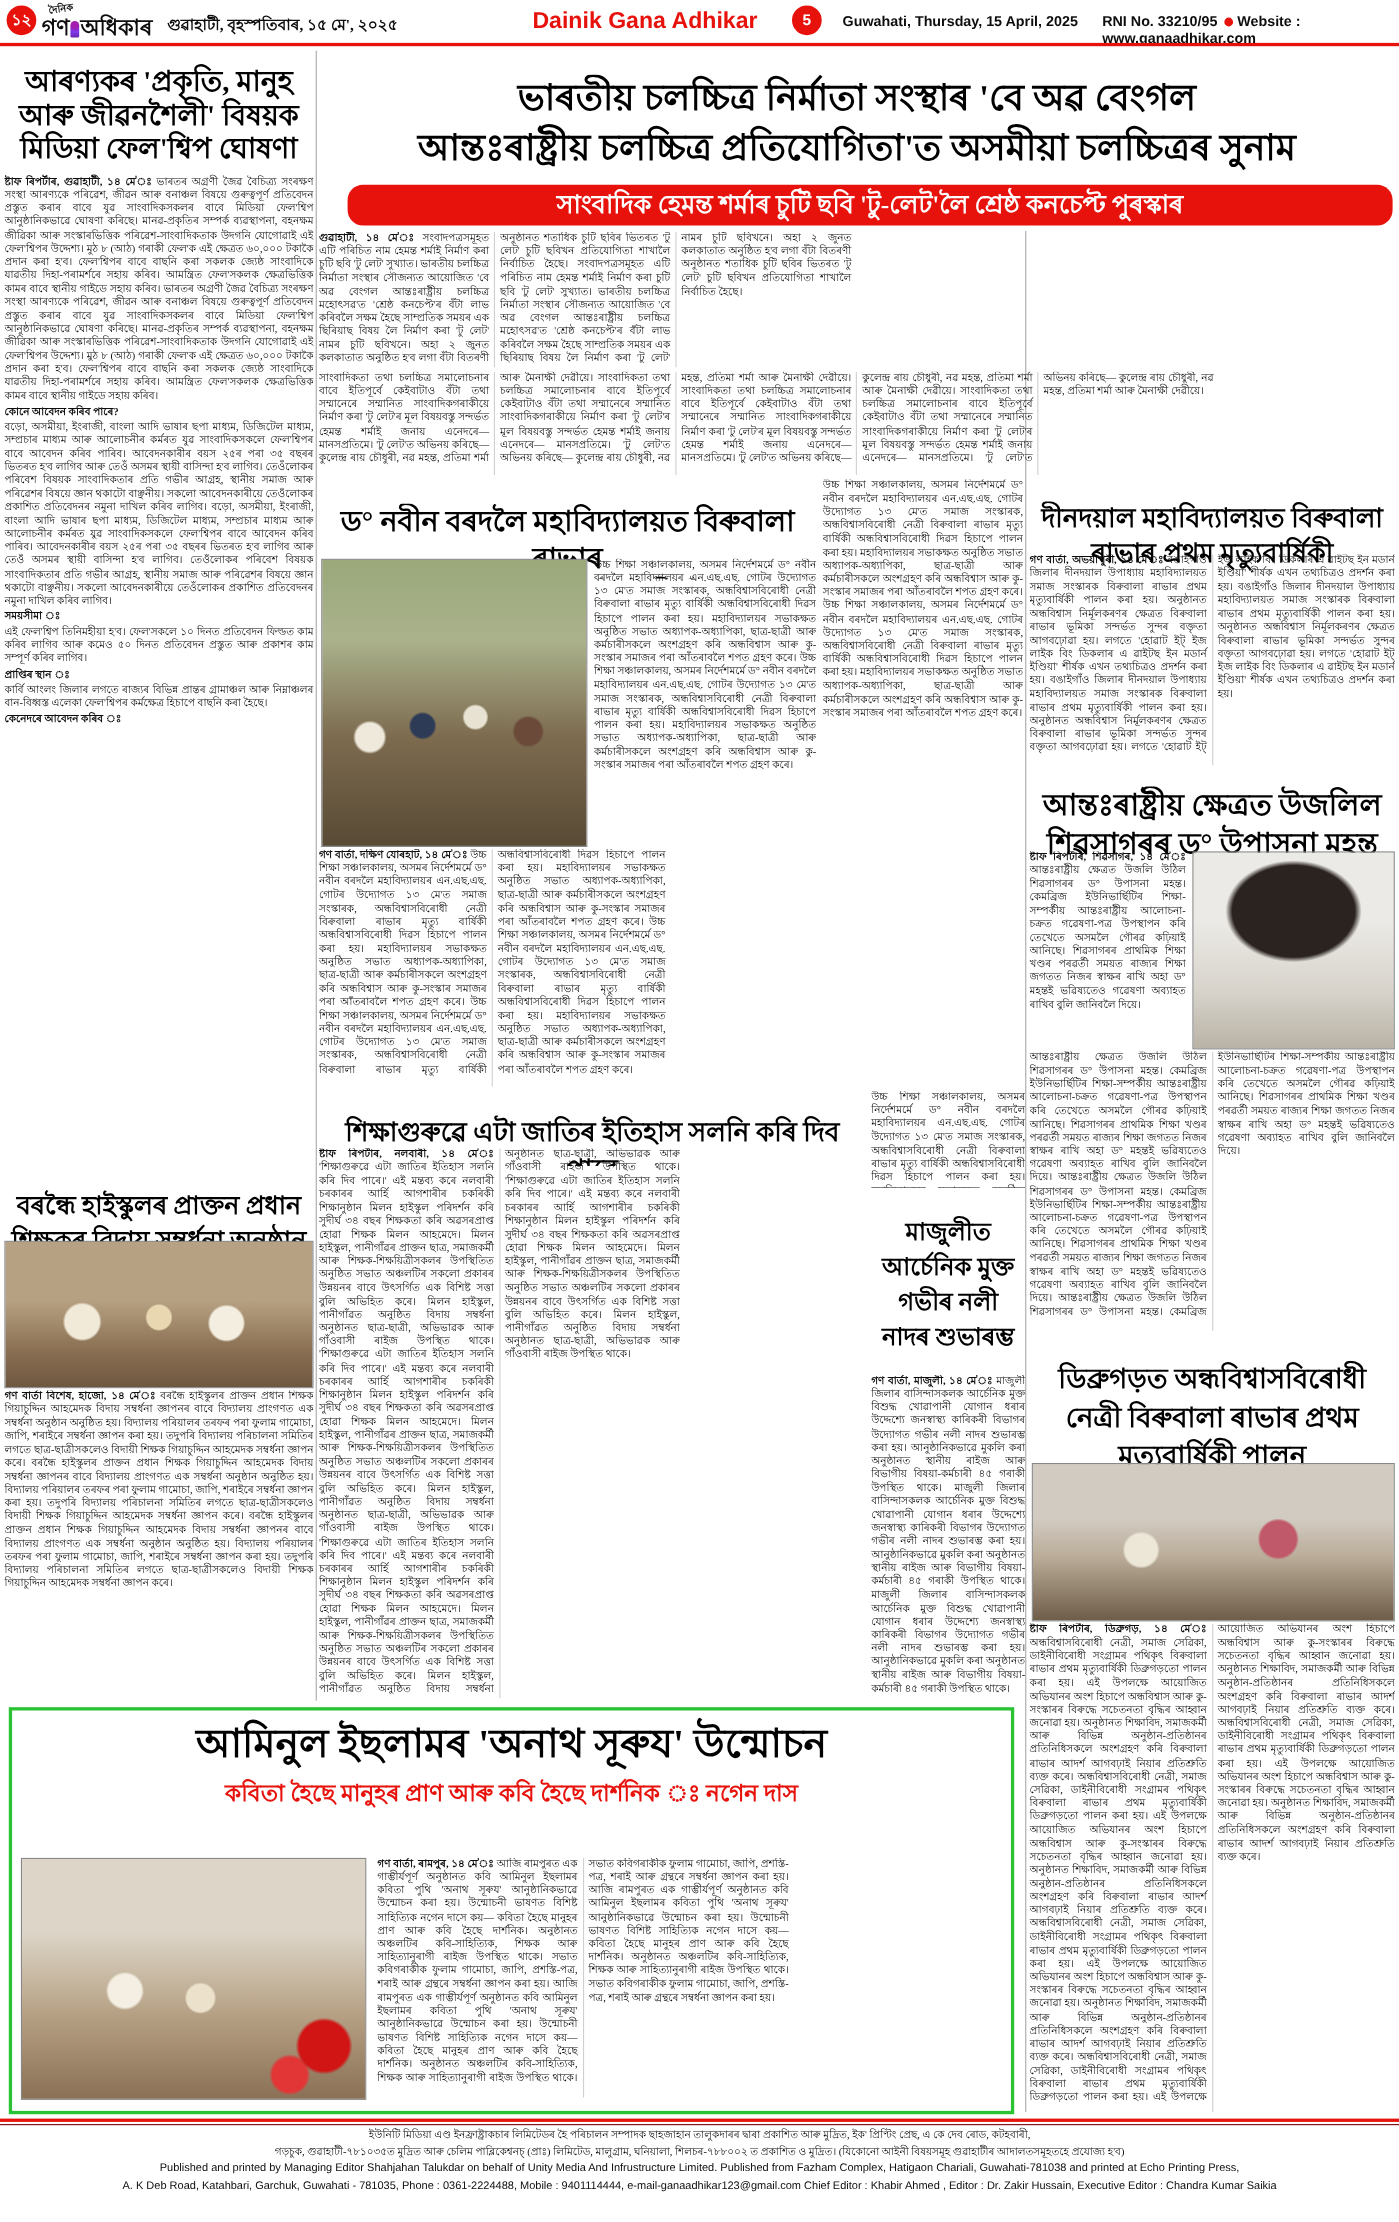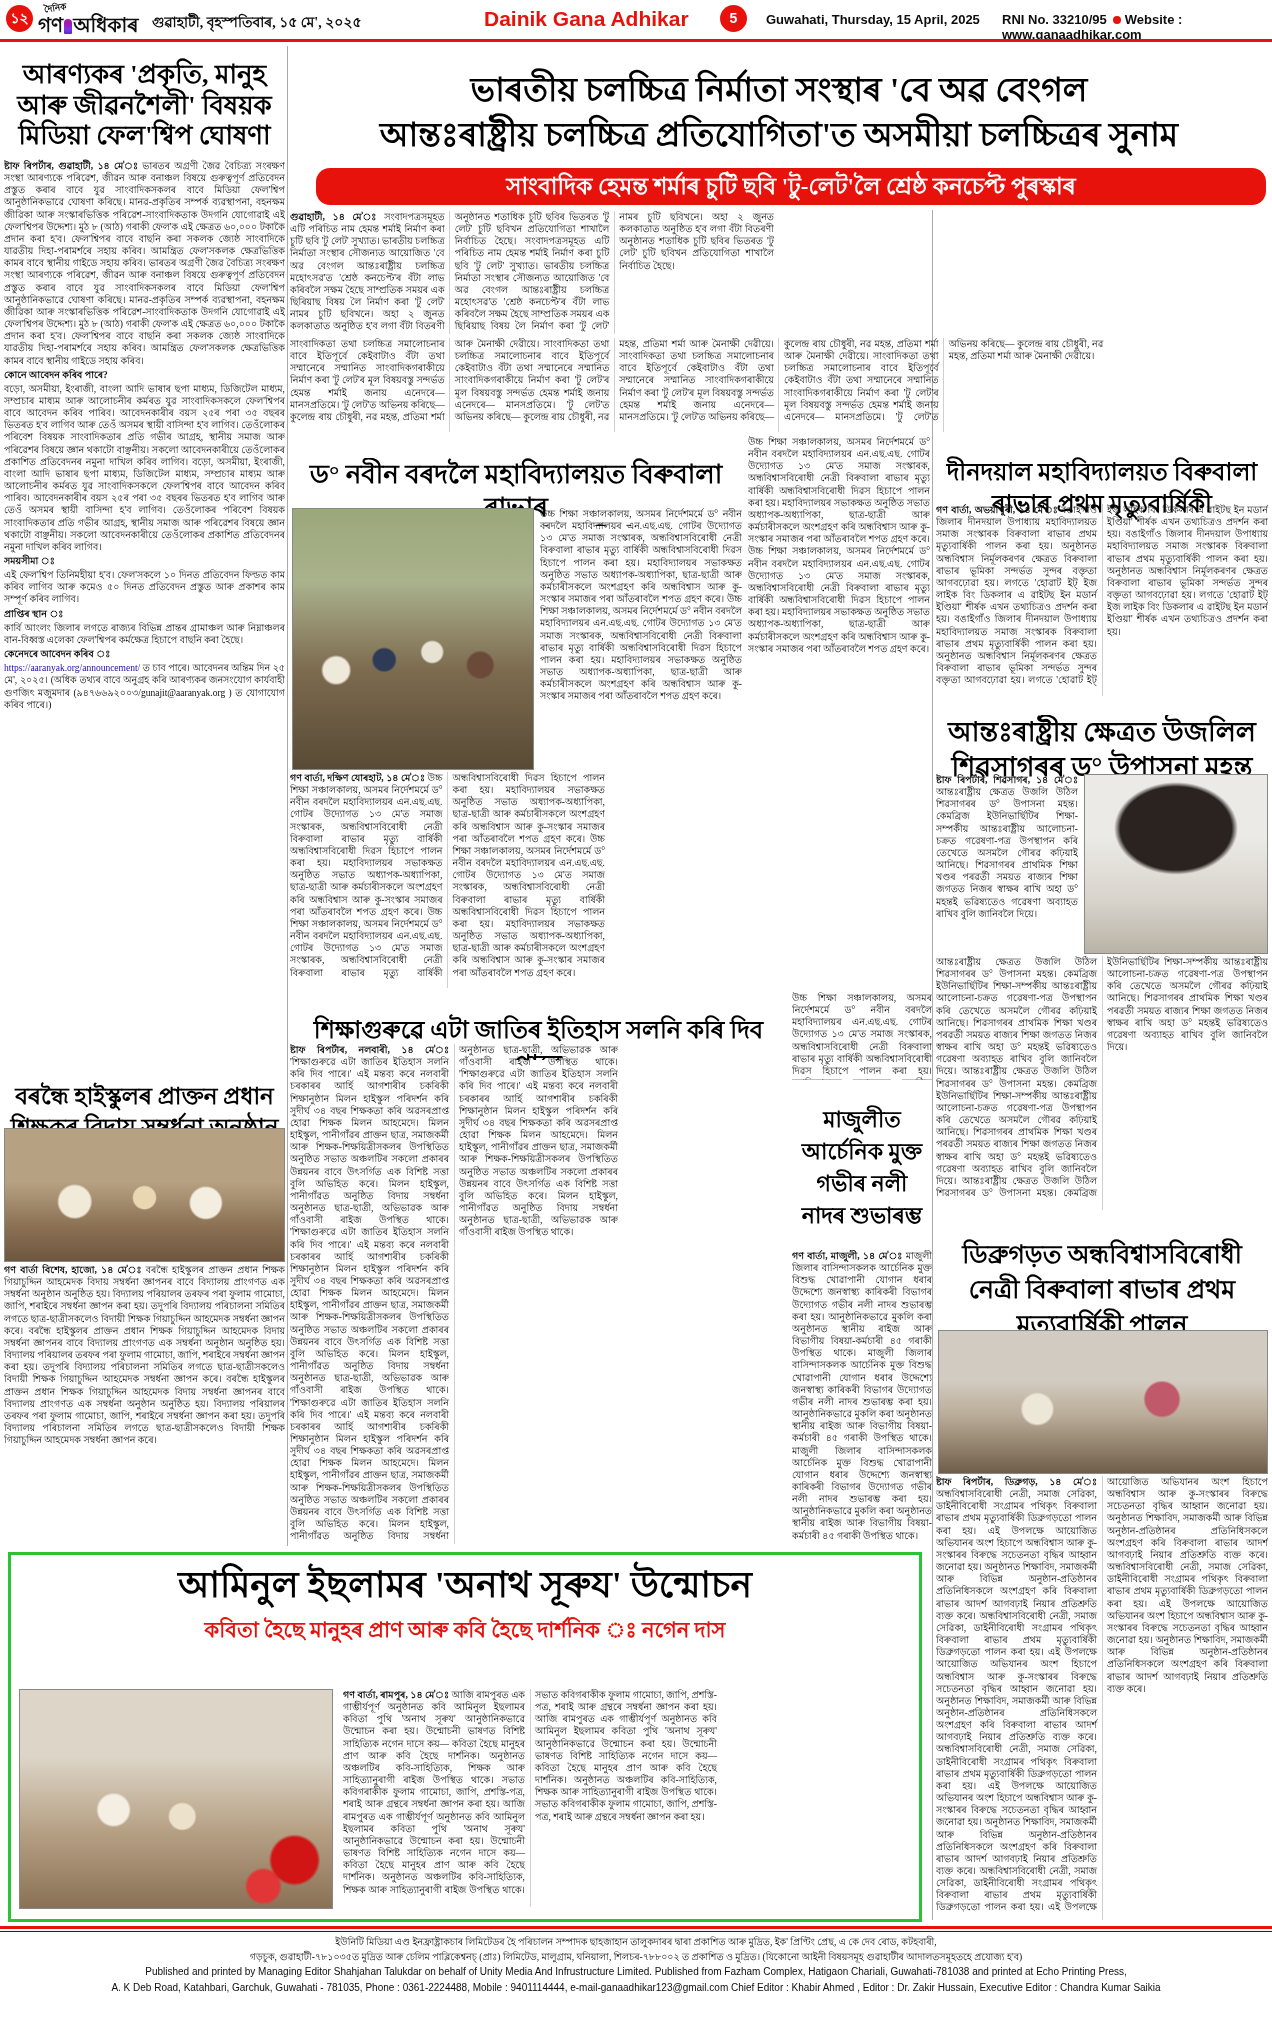--- a/index.html
+++ b/index.html
@@ -90,21 +90,20 @@
 মিডিয়া ফেল'শ্বিপ ঘোষণা</h2>
     <div class="body">
       <p><b class="byl">ষ্টাফ ৰিপৰ্টাৰ, গুৱাহাটী, ১৪ মে'ঃ</b> <span>ভাৰতৰ অগ্ৰণী জৈৱ বৈচিত্ৰ্য সংৰক্ষণ সংস্থা আৰণ্যকে পৰিৱেশ, জীৱন আৰু বনাঞ্চল বিষয়ে গুৰুত্বপূৰ্ণ প্ৰতিবেদন প্ৰস্তুত কৰাৰ বাবে যুৱ সাংবাদিকসকলৰ বাবে মিডিয়া ফেল'শ্বিপ আনুষ্ঠানিকভাৱে ঘোষণা কৰিছে। মানৱ-প্ৰকৃতিৰ সম্পৰ্ক ব্যৱস্থাপনা, বহনক্ষম জীৱিকা আৰু সংস্কাৰভিত্তিক পৰিৱেশ-সাংবাদিকতাক উদগনি যোগোৱাই এই ফেল'শ্বিপৰ উদ্দেশ্য। মুঠ ৮ (আঠ) গৰাকী ফেল'ক এই ক্ষেত্ৰত ৬০,০০০ টকাকৈ প্ৰদান কৰা হ'ব। ফেল'শ্বিপৰ বাবে বাছনি কৰা সকলক জ্যেষ্ঠ সাংবাদিকে যাৱতীয় দিহা-পৰামৰ্শৰে সহায় কৰিব। আমন্ত্ৰিত ফেল'সকলক ক্ষেত্ৰভিত্তিক কামৰ বাবে স্থানীয় গাইডে সহায় কৰিব। ভাৰতৰ অগ্ৰণী জৈৱ বৈচিত্ৰ্য সংৰক্ষণ সংস্থা আৰণ্যকে পৰিৱেশ, জীৱন আৰু বনাঞ্চল বিষয়ে গুৰুত্বপূৰ্ণ প্ৰতিবেদন প্ৰস্তুত কৰাৰ বাবে যুৱ সাংবাদিকসকলৰ বাবে মিডিয়া ফেল'শ্বিপ আনুষ্ঠানিকভাৱে ঘোষণা কৰিছে। মানৱ-প্ৰকৃতিৰ সম্পৰ্ক ব্যৱস্থাপনা, বহনক্ষম জীৱিকা আৰু সংস্কাৰভিত্তিক পৰিৱেশ-সাংবাদিকতাক উদগনি যোগোৱাই এই ফেল'শ্বিপৰ উদ্দেশ্য। মুঠ ৮ (আঠ) গৰাকী ফেল'ক এই ক্ষেত্ৰত ৬০,০০০ টকাকৈ প্ৰদান কৰা হ'ব। ফেল'শ্বিপৰ বাবে বাছনি কৰা সকলক জ্যেষ্ঠ সাংবাদিকে যাৱতীয় দিহা-পৰামৰ্শৰে সহায় কৰিব। আমন্ত্ৰিত ফেল'সকলক ক্ষেত্ৰভিত্তিক কামৰ বাবে স্থানীয় গাইডে সহায় কৰিব।</span></p>
       <p class="sub">কোনে আবেদন কৰিব পাৰে?</p>
       <p><span>বড়ো, অসমীয়া, ইংৰাজী, বাংলা আদি ভাষাৰ ছপা মাধ্যম, ডিজিটেল মাধ্যম, সম্প্ৰচাৰ মাধ্যম আৰু আলোচনীৰ কৰ্মৰত যুৱ সাংবাদিকসকলে ফেল'শ্বিপৰ বাবে আবেদন কৰিব পাৰিব। আবেদনকাৰীৰ বয়স ২৫ৰ পৰা ৩৫ বছৰৰ ভিতৰত হ'ব লাগিব আৰু তেওঁ অসমৰ স্থায়ী বাসিন্দা হ'ব লাগিব। তেওঁলোকৰ পৰিবেশ বিষয়ক সাংবাদিকতাৰ প্ৰতি গভীৰ আগ্ৰহ, স্থানীয় সমাজ আৰু পৰিৱেশৰ বিষয়ে জ্ঞান থকাটো বাঞ্ছনীয়। সকলো আবেদনকাৰীয়ে তেওঁলোকৰ প্ৰকাশিত প্ৰতিবেদনৰ নমুনা দাখিল কৰিব লাগিব। বড়ো, অসমীয়া, ইংৰাজী, বাংলা আদি ভাষাৰ ছপা মাধ্যম, ডিজিটেল মাধ্যম, সম্প্ৰচাৰ মাধ্যম আৰু আলোচনীৰ কৰ্মৰত যুৱ সাংবাদিকসকলে ফেল'শ্বিপৰ বাবে আবেদন কৰিব পাৰিব। আবেদনকাৰীৰ বয়স ২৫ৰ পৰা ৩৫ বছৰৰ ভিতৰত হ'ব লাগিব আৰু তেওঁ অসমৰ স্থায়ী বাসিন্দা হ'ব লাগিব। তেওঁলোকৰ পৰিবেশ বিষয়ক সাংবাদিকতাৰ প্ৰতি গভীৰ আগ্ৰহ, স্থানীয় সমাজ আৰু পৰিৱেশৰ বিষয়ে জ্ঞান থকাটো বাঞ্ছনীয়। সকলো আবেদনকাৰীয়ে তেওঁলোকৰ প্ৰকাশিত প্ৰতিবেদনৰ নমুনা দাখিল কৰিব লাগিব।</span></p>
       <p class="sub">সময়সীমা ঃ</p>
       <p><span>এই ফেল'শ্বিপ তিনিমহীয়া হ'ব। ফেল'সকলে ১০ দিনত প্ৰতিবেদন ফিল্ডত কাম কৰিব লাগিব আৰু কমেও ৫০ দিনত প্ৰতিবেদন প্ৰস্তুত আৰু প্ৰকাশৰ কাম সম্পূৰ্ণ কৰিব লাগিব।</span></p>
       <p class="sub">প্ৰাপ্তিৰ স্থান ঃ</p>
       <p><span>কাৰ্বি আংলং জিলাৰ লগতে ৰাজ্যৰ বিভিন্ন প্ৰান্তৰ গ্ৰামাঞ্চল আৰু নিম্নাঞ্চলৰ বান-বিধ্বস্ত এলেকা ফেল'শ্বিপৰ কৰ্মক্ষেত্ৰ হিচাপে বাছনি কৰা হৈছে।</span></p>
       <p class="sub">কেনেদৰে আবেদন কৰিব ঃ</p>
-      <p><span class="link">https://aaranyak.org/announcement/</span> <span>ত চাব পাৰে। আবেদনৰ অন্তিম দিন ২৫ মে', ২০২৫। (অধিক তথ্যৰ বাবে অনুগ্ৰহ কৰি আৰণ্যকৰ জনসংযোগ কাৰ্যবাহী গুণজিৎ মজুমদাৰ (৯৪৭৬৬৯২০০৩/gunajit@aaranyak.org ) ত যোগাযোগ কৰিব পাৰে।)</span></p>
     </div>
   </section>
 
   <section>
     <h1 class="abs hl" style="left:290px;top:46px;width:978px;height:118px;font-size:33px;line-height:1.35;">ভাৰতীয় চলচ্চিত্ৰ নিৰ্মাতা সংস্থাৰ 'বে অৱ বেংগল
 আন্তঃৰাষ্ট্ৰীয় চলচ্চিত্ৰ প্ৰতিযোগিতা'ত অসমীয়া চলচ্চিত্ৰৰ সুনাম</h1>
     <div class="abs banner" style="left:316px;top:168px;width:950px;height:37px;font-size:23px;line-height:37px;border-radius:14px;">সাংবাদিক হেমন্ত শৰ্মাৰ চুটি ছবি 'টু-লেট'লৈ শ্ৰেষ্ঠ কনচেপ্ট পুৰস্কাৰ</div>
     <div class="abs body" style="left:290px;top:211px;width:978px;height:123px;">
       <div class="cols6"><b class="byl">গুৱাহাটী, ১৪ মে'ঃ</b> <span>সংবাদপত্ৰসমূহত এটি পৰিচিত নাম হেমন্ত শৰ্মাই নিৰ্মাণ কৰা চুটি ছবি 'টু লেট' সুখ্যাত। ভাৰতীয় চলচ্চিত্ৰ নিৰ্মাতা সংস্থাৰ সৌজন্যত আয়োজিত 'বে অৱ বেংগল আন্তঃৰাষ্ট্ৰীয় চলচ্চিত্ৰ মহোৎসৱ'ত 'শ্ৰেষ্ঠ কনচেপ্ট'ৰ বঁটা লাভ কৰিবলৈ সক্ষম হৈছে সাম্প্ৰতিক সময়ৰ এক ছিৰিয়াছ বিষয় লৈ নিৰ্মাণ কৰা 'টু লেট' নামৰ চুটি ছবিখনে। অহা ২ জুনত কলকাতাত অনুষ্ঠিত হ'ব লগা বঁটা বিতৰণী অনুষ্ঠানত শতাধিক চুটি ছবিৰ ভিতৰত 'টু লেট' চুটি ছবিখন প্ৰতিযোগিতা শাখালৈ নিৰ্বাচিত হৈছে। সংবাদপত্ৰসমূহত এটি পৰিচিত নাম হেমন্ত শৰ্মাই নিৰ্মাণ কৰা চুটি ছবি 'টু লেট' সুখ্যাত। ভাৰতীয় চলচ্চিত্ৰ নিৰ্মাতা সংস্থাৰ সৌজন্যত আয়োজিত 'বে অৱ বেংগল আন্তঃৰাষ্ট্ৰীয় চলচ্চিত্ৰ মহোৎসৱ'ত 'শ্ৰেষ্ঠ কনচেপ্ট'ৰ বঁটা লাভ কৰিবলৈ সক্ষম হৈছে সাম্প্ৰতিক সময়ৰ এক ছিৰিয়াছ বিষয় লৈ নিৰ্মাণ কৰা 'টু লেট' নামৰ চুটি ছবিখনে। অহা ২ জুনত কলকাতাত অনুষ্ঠিত হ'ব লগা বঁটা বিতৰণী অনুষ্ঠানত শতাধিক চুটি ছবিৰ ভিতৰত 'টু লেট' চুটি ছবিখন প্ৰতিযোগিতা শাখালৈ নিৰ্বাচিত হৈছে।</span></div>
     </div>

